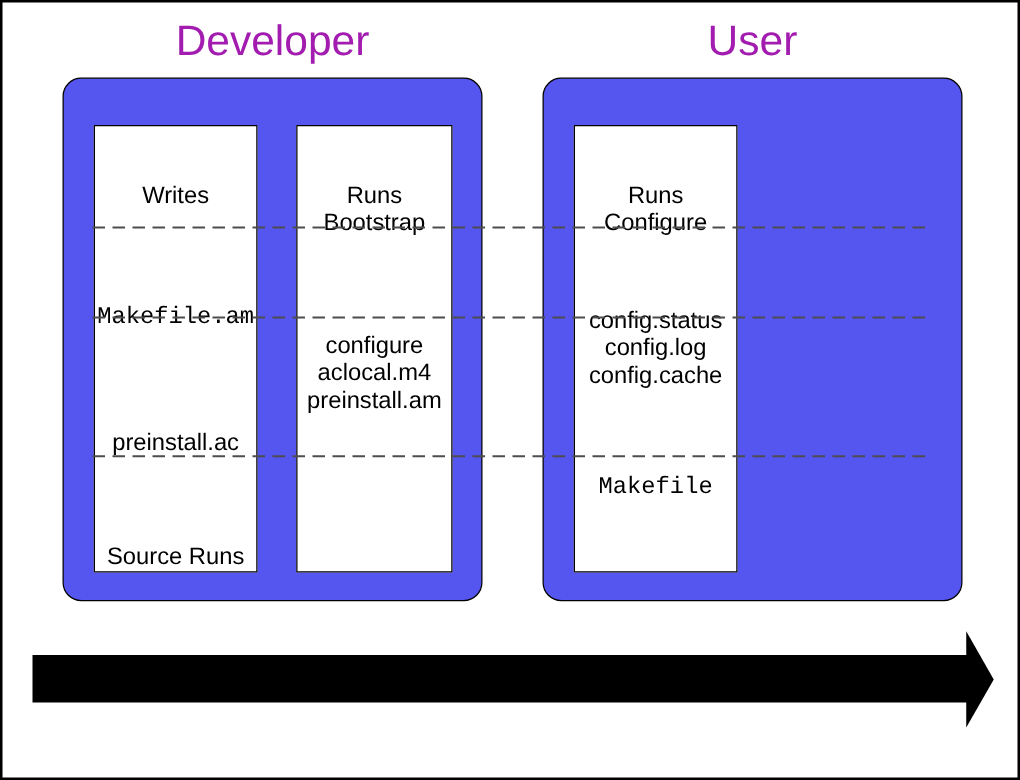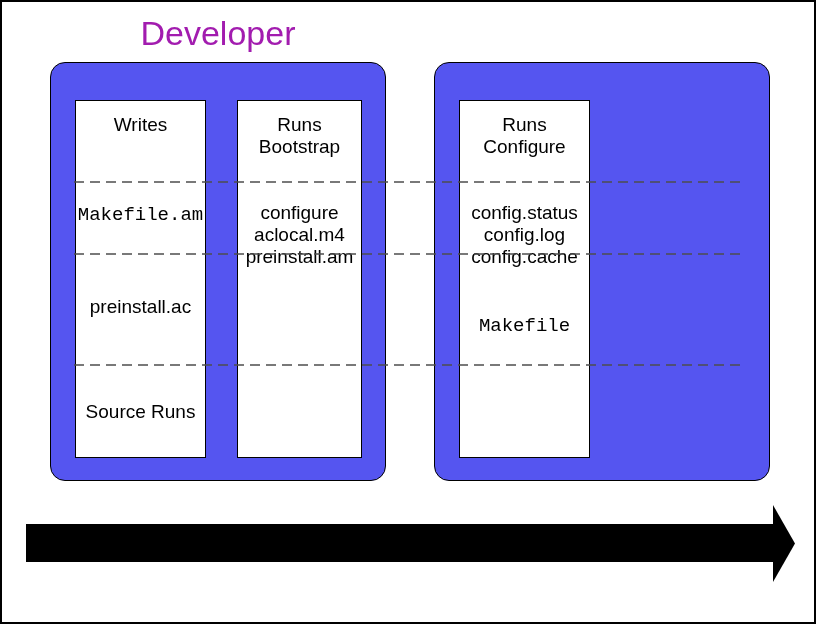--- a/index.html
+++ b/index.html
@@ -57,20 +57,21 @@
   .container.dev .col-a  { left: 24px; }
   .container.dev .col-b  { left: 186px; width: 125px; }
   .container.user .col-a { left: 24px; }
   .container.user .col-b { left: 180px; }
 
   .cell {
     box-sizing: border-box;
     display: flex;
     justify-content: center;
     align-items: center;
+    margin-top: 32px;
   }
   .cell.r1 { height: 83px;  align-items: flex-start; padding-top: 13px; }
   .cell.r2 { height: 72px;  padding-bottom: 10px; font-family: Liberation Mono, monospace; }
   .cell.r3 { height: 111px; padding-bottom: 10px; }
   .cell.r4 { flex: 1; }
 
   .cell-text {
     font-size: 19px;
     line-height: 22px;
     color: #000;
@@ -87,20 +88,21 @@
     pointer-events: none;
     z-index: 5;
   }
 </style>
 </head>
 <body>
 
 <div class="canvas">
 
   <div class="group-title dev">Developer</div>
+  <div class="group-title user">User</div>
 
   <div class="container dev">
     <div class="column col-a">
       <div class="cell r1">
         <span class="cell-text">Writes</span>
       </div>
       <div class="cell r2">
         <span class="cell-text">Makefile.am</span>
       </div>
       <div class="cell r3">

